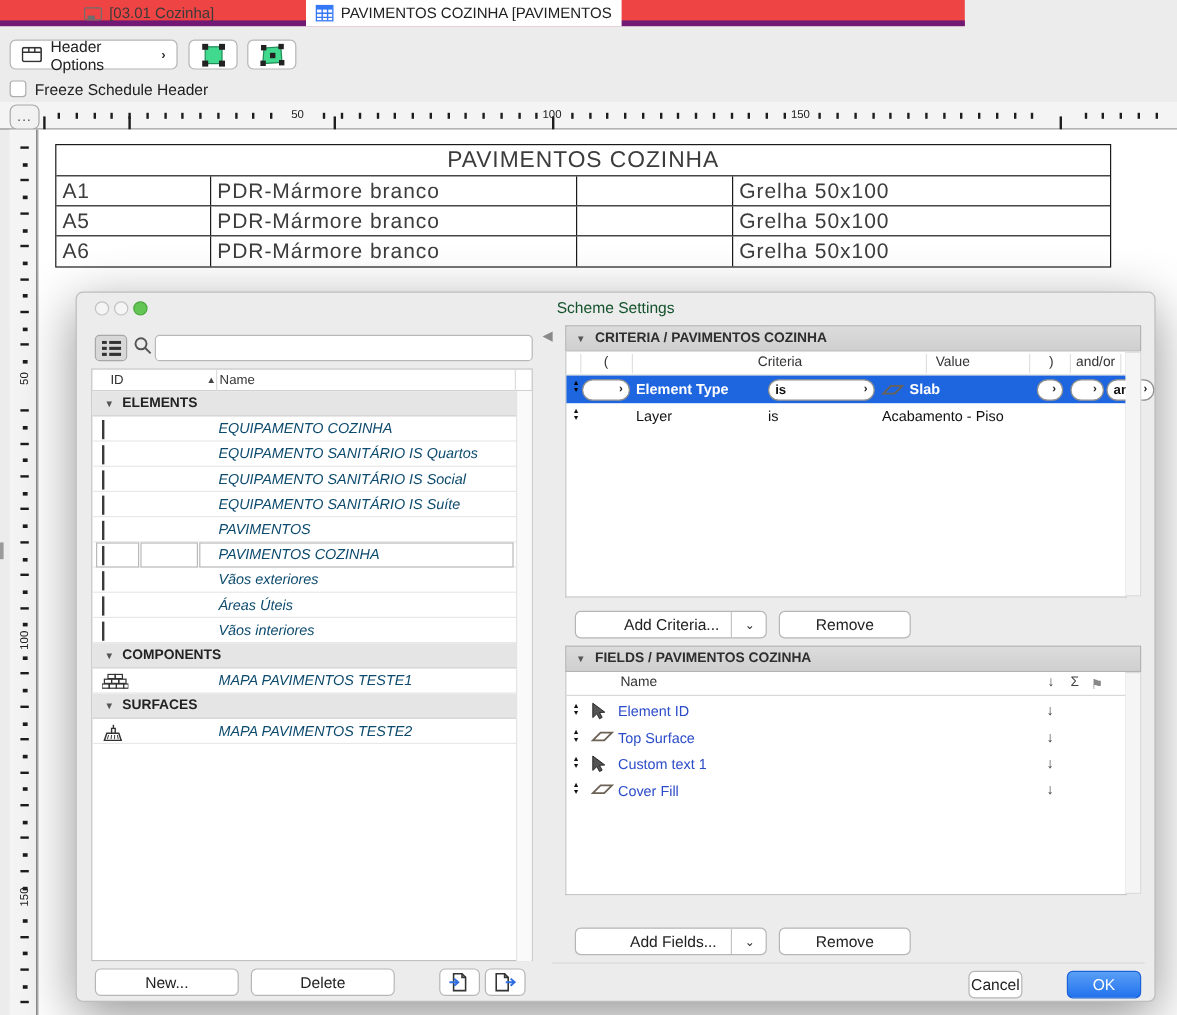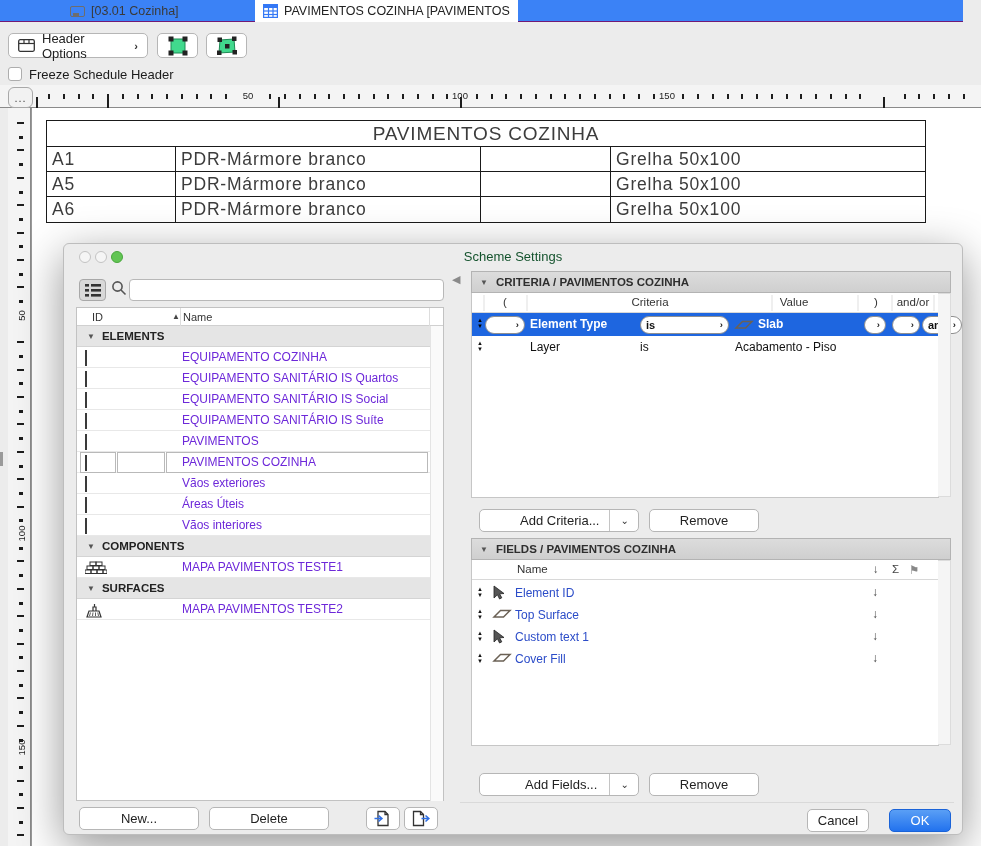--- a/index.html
+++ b/index.html
@@ -1,22 +1,22 @@
 <!DOCTYPE html>
 <html><head>
 <meta charset="utf-8">
 <style>
   * { margin:0; padding:0; box-sizing:border-box; }
   html,body { width:981px; height:846px; overflow:hidden;
     font-family:"Liberation Sans", sans-serif; background:#ececec; }
   #screen { position:relative; width:981px; height:846px; background:#ececec; }
 
   
-  .tabbar { position:absolute; left:0; top:0; width:963px; height:22px;
-    background:#3b82f6; border-bottom:1px solid #701a75; }
+  .tabbar { position:absolute; left:0; top:0; width:804px; height:22px;
+    background:#ef4444; border-bottom:5px solid #701a75; }
   .tab { position:absolute; top:0; height:22px; display:flex; align-items:center;
     gap:6px; font-size:12.5px; color:#3a3a3a; padding:0 8px; }
   .tab.inactive { left:62px; }
   .tab.active { left:255px; width:263px; background:#ffffff; color:#222; }
   .winicon { width:15px; height:11px; border:1.5px solid #6d6d6d; border-radius:2px; position:relative; }
   .winicon::after { content:""; position:absolute; left:2px; bottom:0px; width:6px; height:3px; background:#6d6d6d; }
   .tab-label { white-space:nowrap; overflow:hidden; }
 
   
   .toolbar { position:absolute; left:0; top:22px; width:981px; height:40px; background:#ececec; }
@@ -81,21 +81,21 @@
     font-size:11px; color:#333; }
   .lp-cols .cid { position:absolute; left:15px; top:3px; }
   .lp-cols .sorttri { position:absolute; left:95px; top:4px; font-size:8px; color:#444; }
   .lp-cols .cname { position:absolute; left:106px; top:3px; }
   .lp-cols .sep { position:absolute; top:0; width:1px; height:18px; background:#ddd; }
   .lp-scroll { position:absolute; right:0; top:18px; width:13px; height:475px; background:#fafafa; border-left:1px solid #e4e4e4; }
   .lp-body { position:absolute; left:0; top:18px; width:354px; }
   .grp-row { height:21px; background:#e5e5e5; border-bottom:1px solid #d4d4d4;
     display:flex; align-items:center; gap:7px; padding-left:10px; font-size:11.5px; font-weight:700; color:#222; }
   .grp-tri { font-size:8px; color:#555; }
-  .item-row { height:21px; border-bottom:1px solid #e8e8e8; position:relative; font-size:12px; color:#6d28d9; }
+  .item-row { height:21px; border-bottom:1px solid #e8e8e8; position:relative; font-size:12px; color:#0c4a6e;font-style:italic; }
   .item-row .icon-slot { position:absolute; left:8px; top:4px; }
   .item-row .item-label { position:absolute; left:105px; top:3px; white-space:nowrap; }
   .item-row.selected .box { position:absolute; top:0; height:21px; background:#fff; border:1px solid #b9b9b9; }
   .lp-bottom { position:absolute; left:0px; top:563px; width:380px; }
   .new-btn { position:absolute; left:15px; top:0; width:120px; height:23px; font-size:13px; }
   .del-btn { position:absolute; left:145px; top:0; width:120px; height:23px; font-size:13px; }
   .io-btn { position:absolute; top:0; width:34px; height:23px; }
 
   
   .sec-hdr { position:absolute; left:407px; width:480px; height:22px;
@@ -123,21 +123,21 @@
   .crit-val-text { position:absolute; left:263px; top:4px; }
   .addrow-btn { position:absolute; height:23px; font-size:13px; }
   .combo-div { position:absolute; right:28px; top:0; width:1px; height:100%; background:#c4c4c4; }
   .combo-chev { position:absolute; right:9px; top:5px; font-size:10px; color:#333; }
   .fld-cols { position:absolute; left:0; top:0; width:100%; height:20px; border-bottom:1px solid #d8d8d8; font-size:11.5px; color:#333; }
   .fld-row { position:absolute; left:0; width:100%; height:22px; font-size:12px; color:#2b4cc8; }
   .fld-row .fname { position:absolute; left:43px; top:4px; }
   .fld-row .farrow { position:absolute; left:400px; top:3px; color:#444; font-size:12px; }
   .fld-row .icon-slot { position:absolute; left:20px; top:3px; }
   .footer-sep { position:absolute; left:396px; top:558px; width:494px; height:1px; background:#d9d9d9; }
-  .cancel-btn { position:absolute; left:743px; top:565px; width:62px; height:23px; font-size:13px; }
+  .cancel-btn { position:absolute; left:743px; top:565px; width:45px; height:23px; font-size:13px; }
   .ok-btn { position:absolute; left:825px; top:565px; width:62px; height:23px; font-size:13px;
     background:linear-gradient(#5a9ff5,#2272ee); color:#fff; border:1px solid #1a63d8; border-radius:5px;
     display:flex; align-items:center; justify-content:center; }
 
   .icon-hatch { width:23px; height:12px; border:1px solid #3a3a3a;
     background:repeating-linear-gradient(45deg,#ffffff 0 2.5px,#4a4a4a 2.5px 3.8px); }
   svg { display:block; }
 </style>
 </head>
 <body>

